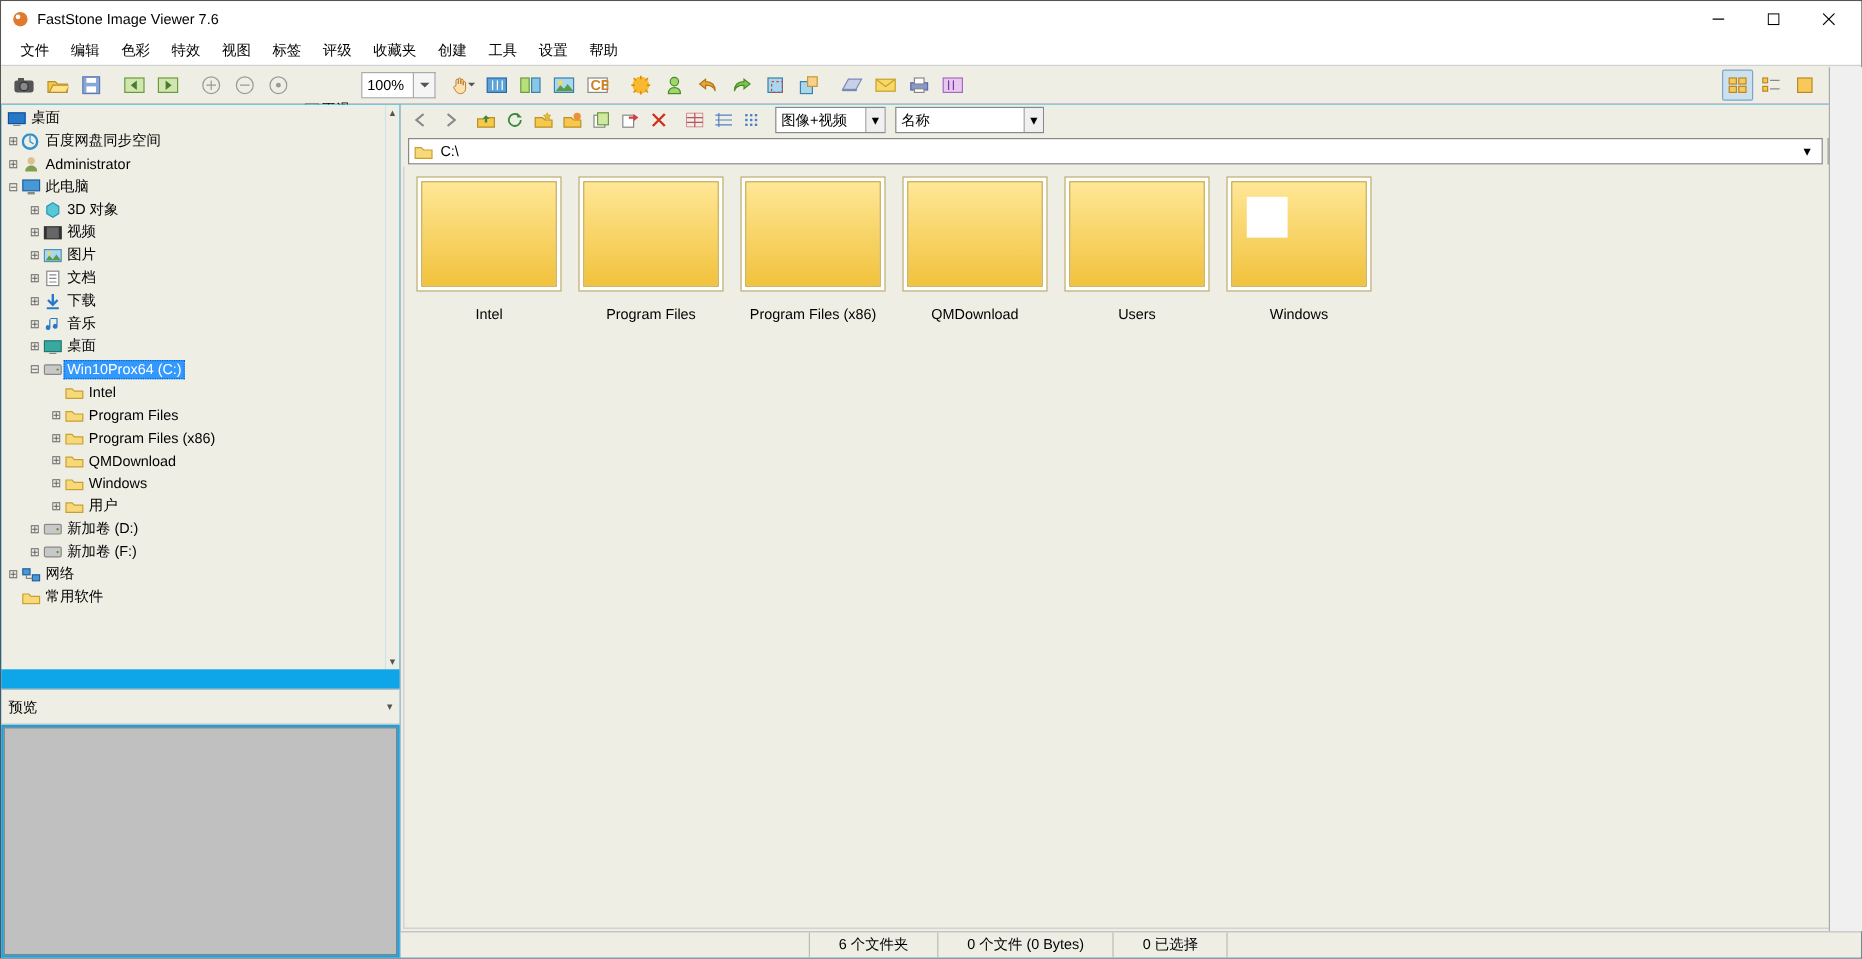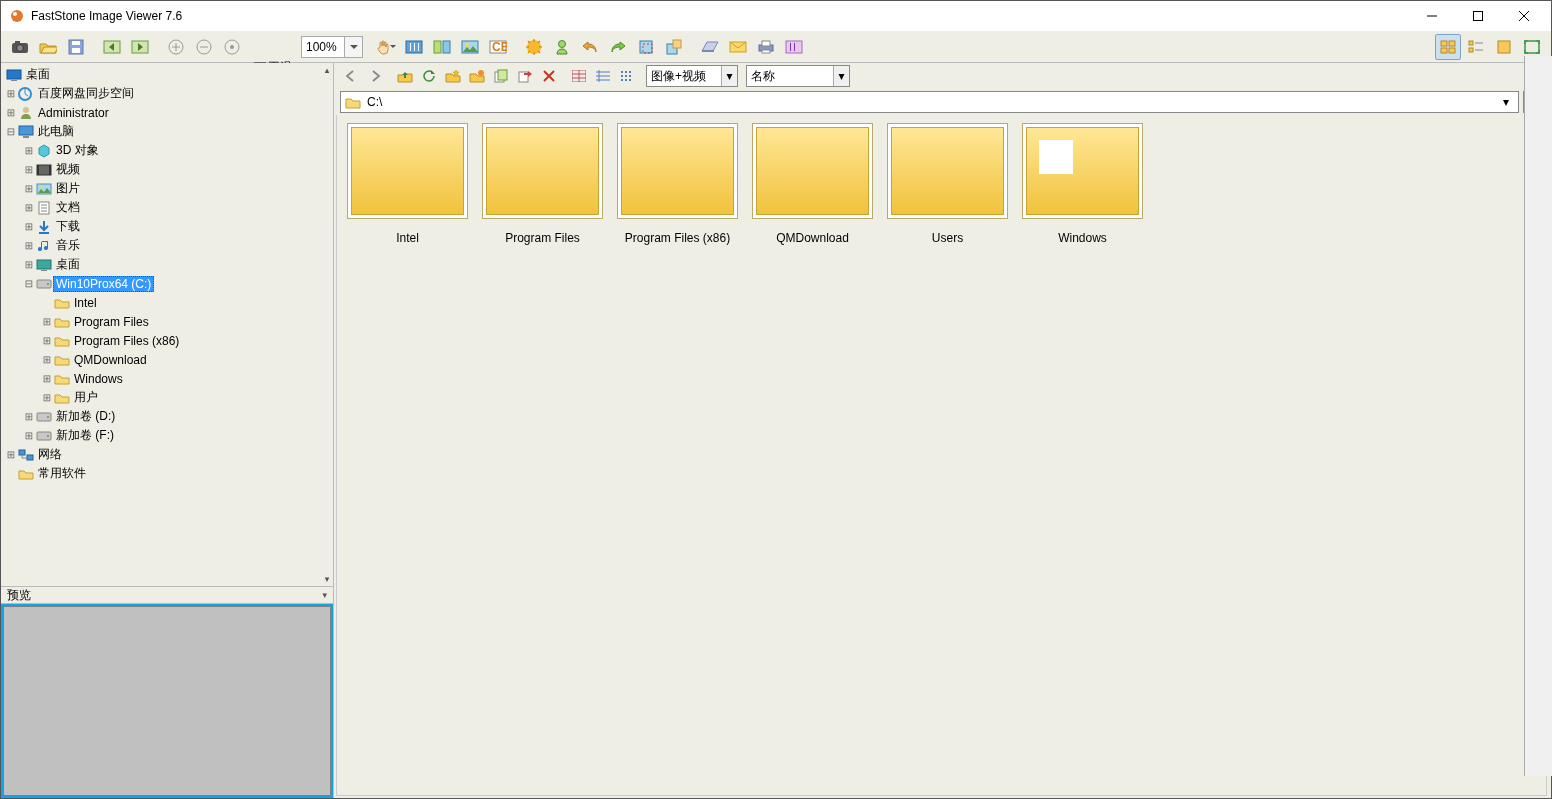--- a/index.html
+++ b/index.html
@@ -38,21 +38,21 @@
 .vscroll { position:absolute; right:0; top:0; bottom:0; width:12px; background:#efeee5; display:flex; flex-direction:column; align-items:center; justify-content:space-between;}
 .vscroll .arrow { height:14px; color:#555; font-size:9px; display:flex; align-items:center; justify-content:center; width:100%;}
 .tree-row { display:flex; align-items:center; height:19px; padding-left:4px; white-space:nowrap;}
 .tree-row .exp { width:12px; text-align:center; color:#666; font-size:10px;}
 .tree-row .ico { width:18px; display:flex; align-items:center; justify-content:center;}
 .tree-row .lbl { padding:0 3px; }
 .tree-row.selected .lbl { background:#3399ff; color:#fff; border:1px dotted #06c; padding:0 2px;}
 .ind { display:inline-block; width:18px;}
 
 
-.preview-head { height:18px; background:#efeee5; border-top:1px solid #bbb; border-bottom:1px solid #bbb; display:flex; align-items:center; justify-content:space-between; padding:0 6px; color:#000;}
+.preview-head { height:30px; background:#efeee5; border-top:1px solid #bbb; border-bottom:1px solid #bbb; display:flex; align-items:center; justify-content:space-between; padding:0 6px; color:#000;margin-top:16px;}
 .preview-body { height:190px; background:#c0c0c0; border:1px solid #808080; margin:2px;}
 .preview-foot { height:22px; background:#efeee5; display:flex; align-items:center; justify-content:flex-end; gap:6px; padding:0 6px; color:#000;}
 
 
 .right-pane { flex:1; display:flex; flex-direction:column; background:#efeee5;}
 .nav-bar { height:26px; display:flex; align-items:center; padding:2px 6px; gap:2px; }
 .nav-btn { width:22px; height:22px; display:flex; align-items:center; justify-content:center; border:1px solid transparent; border-radius:2px;}
 .combo { height:22px; border:1px solid #888; background:#fff; display:flex; align-items:center;}
 .combo .ct { padding:0 4px; flex:1;}
 .combo .dd { width:16px; border-left:1px solid #aaa; display:flex; align-items:center; justify-content:center; background:#f0f0f0; height:100%;}
@@ -106,20 +106,34 @@
         </div>
       <div class="win-btn">
           <svg width="10" height="10">
             <line x1="0" y1="0" x2="10" y2="10" stroke="#000"></line>
             <line x1="10" y1="0" x2="0" y2="10" stroke="#000"></line>
           </svg>
         </div>
     </div>
   </div>
 
+  <div class="menubar">
+    <span class="menu-item">文件</span>
+    <span class="menu-item">编辑</span>
+    <span class="menu-item">色彩</span>
+    <span class="menu-item">特效</span>
+    <span class="menu-item">视图</span>
+    <span class="menu-item">标签</span>
+    <span class="menu-item">评级</span>
+    <span class="menu-item">收藏夹</span>
+    <span class="menu-item">创建</span>
+    <span class="menu-item">工具</span>
+    <span class="menu-item">设置</span>
+    <span class="menu-item">帮助</span>
+  </div>
 
   <div class="toolbar">
     <div class="tb-left">
       <div class="tb-btn">
           <svg width="18" height="14">
             <rect x="1" y="3" width="16" height="10" rx="2" fill="#555"></rect>
             <circle cx="9" cy="8" r="3.5" fill="#888" stroke="#333"></circle>
             <rect x="4" y="1" width="5" height="3" fill="#555"></rect>
           </svg>
         </div>
@@ -663,21 +677,21 @@
                 <rect x="9" y="9" width="2" height="2"></rect>
               </g>
             </svg>
           </div>
         <div style="width:4px"></div>
         <div class="combo" style="width:92px">
             <span class="ct">图像+视频</span>
             <span class="dd">▾</span>
           </div>
         <div style="width:4px"></div>
-        <div class="combo" style="width:104px">
+        <div class="combo" style="width:124px">
             <span class="ct">名称</span>
             <span class="dd">▾</span>
           </div>
       </div>
 
       <div class="path-bar">
         <div class="path-input">
           <span>
               <svg width="16" height="13">
                 <path d="M1 3h5l2 2h7v7H1z" fill="#f7d97a" stroke="#c8a030"></path>
@@ -730,17 +744,22 @@
             </div>
             <div class="thumb win">
               <div class="frame">
                 <div class="folder-img"></div>
               </div>
               <div class="cap">Windows</div>
             </div>
           </div>
       </div>
 
+      <div class="status">
+        <div class="cell">6 个文件夹</div>
+        <div class="cell">0 个文件 (0 Bytes)</div>
+        <div class="cell">0 已选择</div>
+      </div>
     </div>
   </div>
 </div>
 
 <div class="sidepanel"></div>
 
 </body></html>

